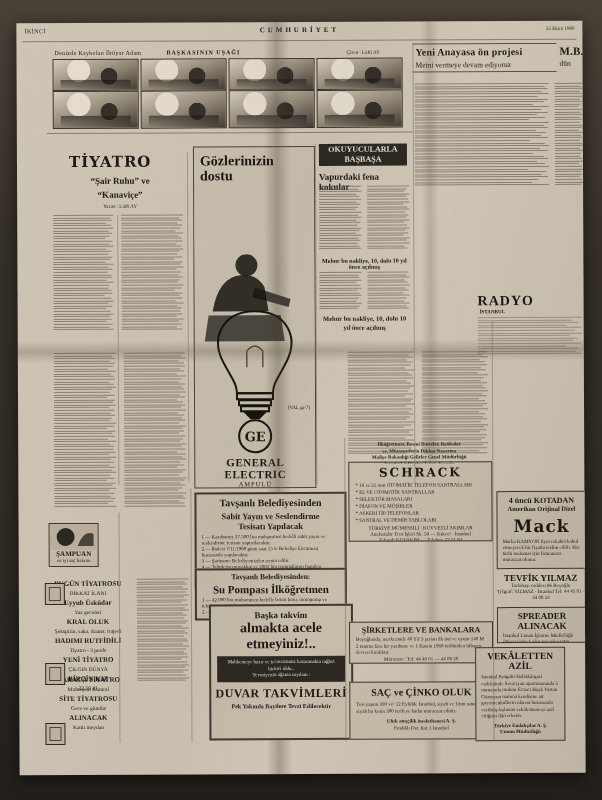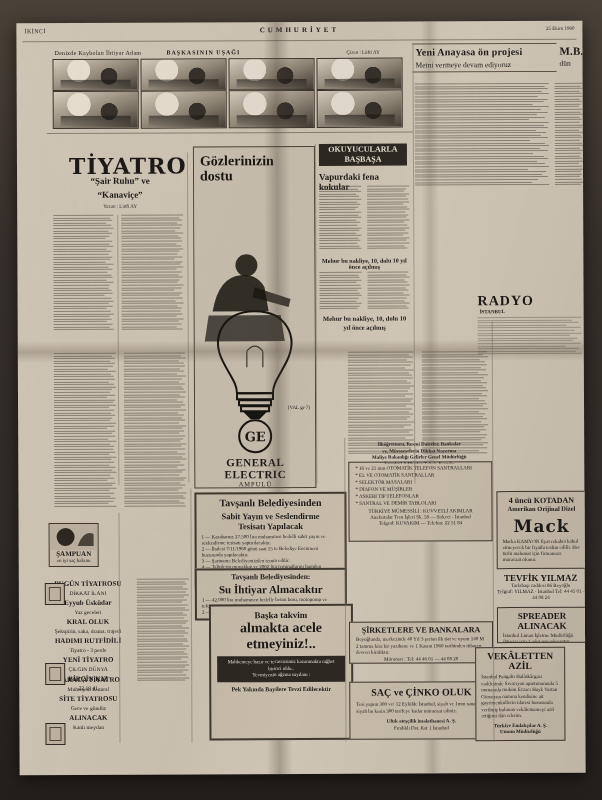--- a/index.html
+++ b/index.html
@@ -60,21 +60,21 @@
   .cell:before{content:"";position:absolute;inset:0;
     background:
       radial-gradient(circle at 30% 35%, #e8e0d2 0 18%, rgba(0,0,0,0) 19%),
       radial-gradient(circle at 66% 55%, #2f2a24 0 14%, rgba(0,0,0,0) 15%),
       linear-gradient(160deg,#d8cfbf 0%,#8d8474 55%,#3e382f 100%);
     opacity:.95;}
   .cell:after{content:"";position:absolute;left:8%;bottom:6%;width:84%;height:26%;
     background:linear-gradient(180deg,rgba(20,18,15,.55),rgba(20,18,15,.1));}
 
   
-  .tiyatro{position:absolute;font-weight:bold;font-size:22px;letter-spacing:1px;
+  .tiyatro{position:absolute;font-weight:bold;font-size:15px;letter-spacing:1px;
     font-family:"DejaVu Serif",serif;}
   .tiy-sub{position:absolute;text-align:center;font-weight:bold;font-size:9px;line-height:12px;}
 
   
   .ge-ad{position:absolute;background:#c9bfae;border:1px solid #4b4539;overflow:hidden;}
   .ge-head{position:absolute;font-weight:bold;font-size:14px;line-height:15px;color:#17150f;}
   .bulb{position:absolute;}
   .ge-logo{position:absolute;text-align:center;}
   .ge-logo .gename{font-weight:bold;font-size:11px;letter-spacing:.5px;}
   .ge-logo .gesub{font-size:6.5px;letter-spacing:1px;}
@@ -698,39 +698,41 @@
         <div>1 — Kasabamız 27.500 lira muhammen bedelli sabit yayın ve seslendirme tesisatı yaptırılacaktır.</div>
         <div>2 — İhalesi 7/11/1960 günü saat 15 te Belediye Encümeni huzurunda yapılacaktır.</div>
         <div>3 — Şartname Belediyemizden temin edilir.</div>
         <div>4 — Taliplerin muvakkat ve 2062 lira teminatlarını hamilen Belediyemize müracaatları ilân olunur.</div>
         <div style="text-align:right">(53248)</div>
       </div>
     </div>
 
     <div class="adbox thick" style="left:176px;top:546px;width:148px;height:48px;">
       <div class="adtitle" style="font-size:7.5px;margin-top:2px;">Tavşanlı  Belediyesinden:</div>
-      <div class="adtitle" style="font-size:11px;margin-top:2px;">Su İhtiyar Almacaktır</div>
+      <div class="adtitle" style="font-size:11px;margin-top:2px;">Su Pompası İlköğretmen</div>
       <div class="tiny" style="padding:2px 5px 0;line-height:6px;">
         <div>1 — 42.000 lira muhammen bedelle beton boru, motopomp ve teferruatı satın alınacaktır.</div>
         <div>2 — İhalesi 7/11/1960 günü saat 15 te yapılacaktır.</div>
         <div style="text-align:right">(53249)</div>
       </div>
     </div>
 
     <div class="adbox thick" style="left:190px;top:582px;width:140px;height:132px;">
       <div class="center" style="font-weight:bold;font-size:9px;margin-top:4px;">Başka takvim</div>
       <div class="center" style="font-weight:bold;font-size:14px;">almakta acele etmeyiniz!..</div>
       <div style="margin:4px 6px;background:#2d2821;color:#e8e1d4;padding:3px 4px;font-size:5px;line-height:6.5px;text-align:center;">
         <div>Mahkemeye hazır ve tecavüzünüz kazanmakta rağbet birinci oldu..</div>
         <div>Yevmiyenin ağzına sayılanı :</div>
       </div>
+      <div class="center" style="font-weight:bold;font-size:12px;letter-spacing:.5px;">DUVAR TAKVİMLERİ</div>
       <div class="center" style="font-weight:bold;font-size:6px;margin-top:2px;">Pek Yakında Bayilere Tevzi Edilecektir</div>
     </div>
 
     <div class="adbox" style="left:330px;top:440px;width:142px;height:78px;">
+      <div class="center" style="font-weight:bold;font-size:12px;letter-spacing:2px;margin-top:3px;font-family:'DejaVu Serif',serif;">SCHRACK</div>
       <div class="tiny" style="padding:2px 6px;line-height:7px;">
         <div>* 16 ve 21 mm OTOMATİK TELEFON SANTRALLARI</div>
         <div>* EL VE OTOMATİK SANTRALLAR</div>
         <div>* SELEKTÖR MASALARI</div>
         <div>* DİAFON VE MÜŞİRLER</div>
         <div>* ASKERİ TİP TELEFONLAR</div>
         <div>* SANTRAL VE DEMİR TABLOLARI</div>
       </div>
       <div class="tiny center" style="line-height:6px;">
         <div>TÜRKİYE MÜMESSİLİ : KUVVETLİ AKIMLAR</div>

